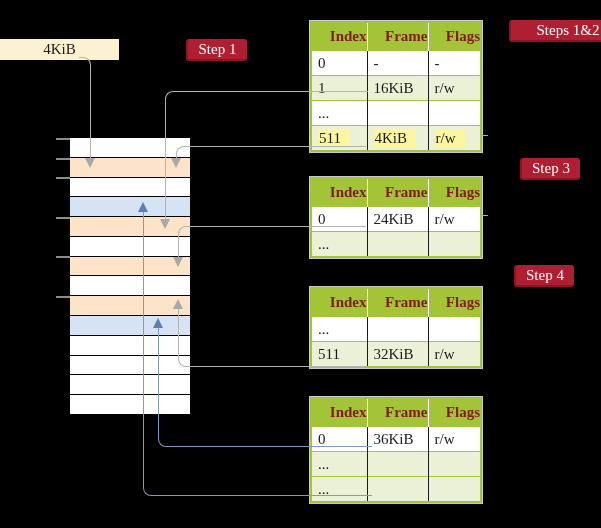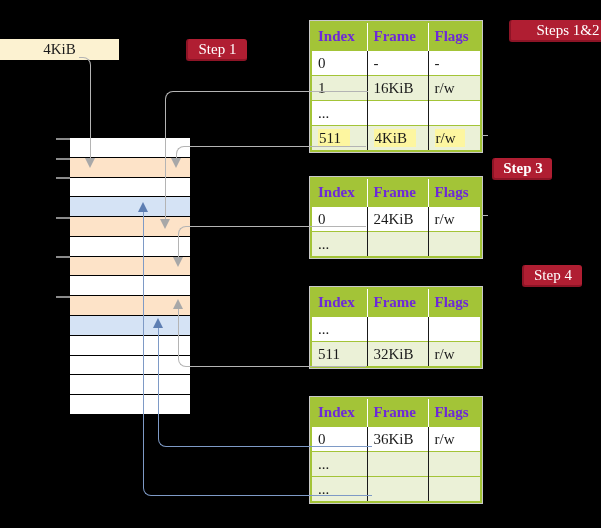--- a/index.html
+++ b/index.html
@@ -28,41 +28,41 @@
   }
   
   .steplabel{
     position:absolute;height:20px;background:var(--red);color:#fff;
     font-size:15px;line-height:20px;text-align:center;border-radius:3px;
     border-bottom:2px solid var(--red-dark);border-left:2px solid var(--red-dark);
     box-sizing:content-box;
   }
   #step0{left:186px;top:39px;width:59px;}
   #steps12{left:509px;top:20px;width:90px;border-radius:3px 0 0 3px;padding-left:12px;}
-  #step3{left:492px;top:158px;width:58px;font-weight:bold;}
-  #step4{left:514px;top:265px;width:58px;margin-left:8px;}
+  #step3{left:520px;top:158px;width:58px;}
+  #step4{left:514px;top:265px;width:58px;}
   
   #memcol{
     position:absolute;left:70px;top:138px;width:120px;height:276px;
     display:flex;flex-direction:column;
   }
   .mrow{flex:1;border-bottom:1.5px solid #000;}
   .mrow:last-child{border-bottom:none;}
   .mrow.plain{background:#ffffff;}
   .mrow.table{background:var(--orange);}
   .mrow.page{background:var(--blue);}
   .tick{position:absolute;left:56px;width:14px;height:0;border-top:2px solid #8b8b8b;}
   
   .pt{
     position:absolute;left:310px;width:170px;border-collapse:collapse;table-layout:fixed;
     background:#fff;border:2px solid var(--green);box-shadow:0 0 0 1px #c9c9c9;
     font-size:15px;color:#1a1a1a;
   }
   .pt th{
-    background:var(--green);color:#6d28d9;font-weight:bold;text-align:left;
+    background:var(--green);color:#7f1d1d;font-weight:bold;text-align:right;
     height:23px;padding:2px 0 2px 6px;border-left:1.5px solid #fff;font-size:15px;
   }
   .pt th:first-child{border-left:none;}
   .pt td{
     height:24px;padding:0 0 0 6px;border-left:1px solid #1a1a1a;
     border-top:1px solid var(--green);white-space:nowrap;overflow:hidden;
   }
   .pt td:first-child{border-left:none;}
   .pt tr.shaded td{background:var(--rowgreen);}
   .hl{background:var(--yellow);padding:1px 9px 1px 1px;}

